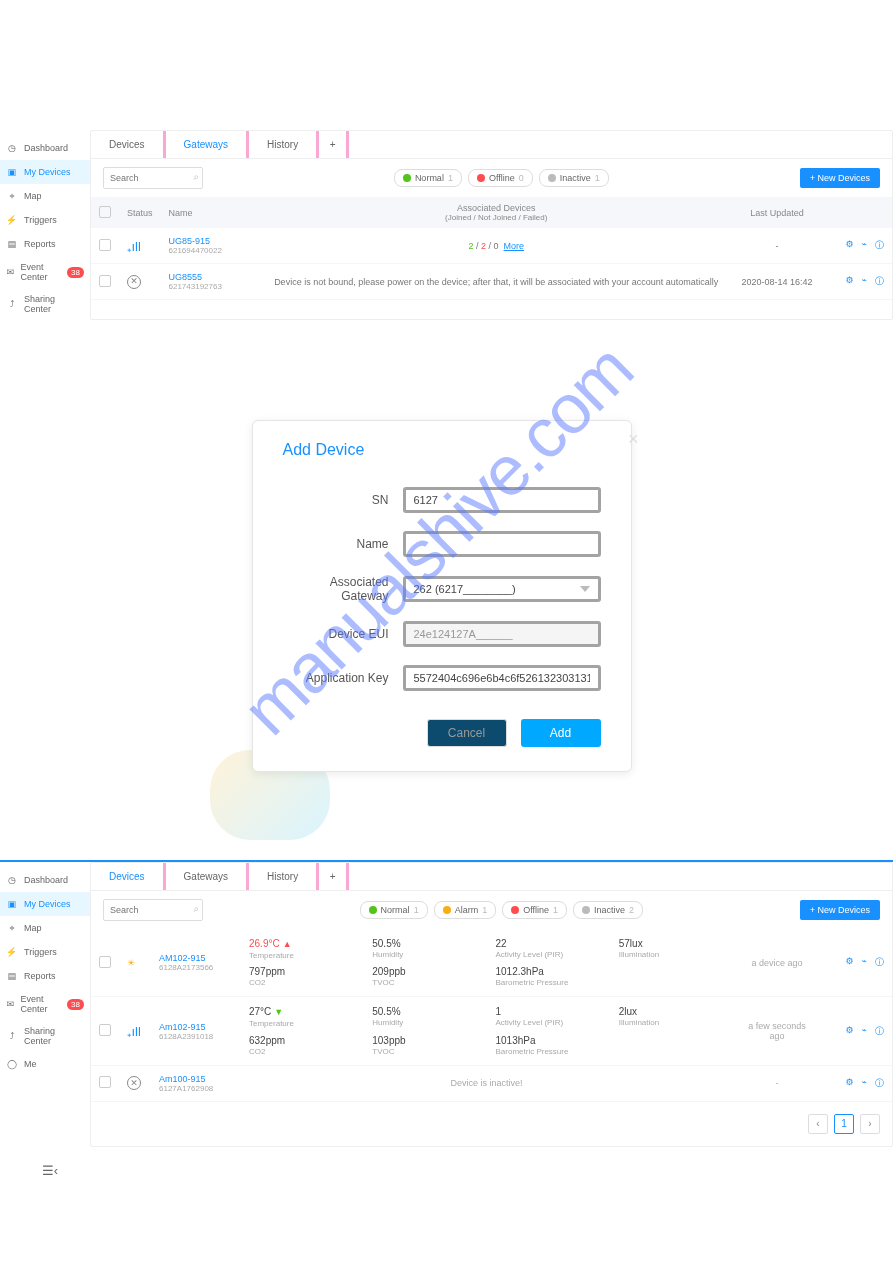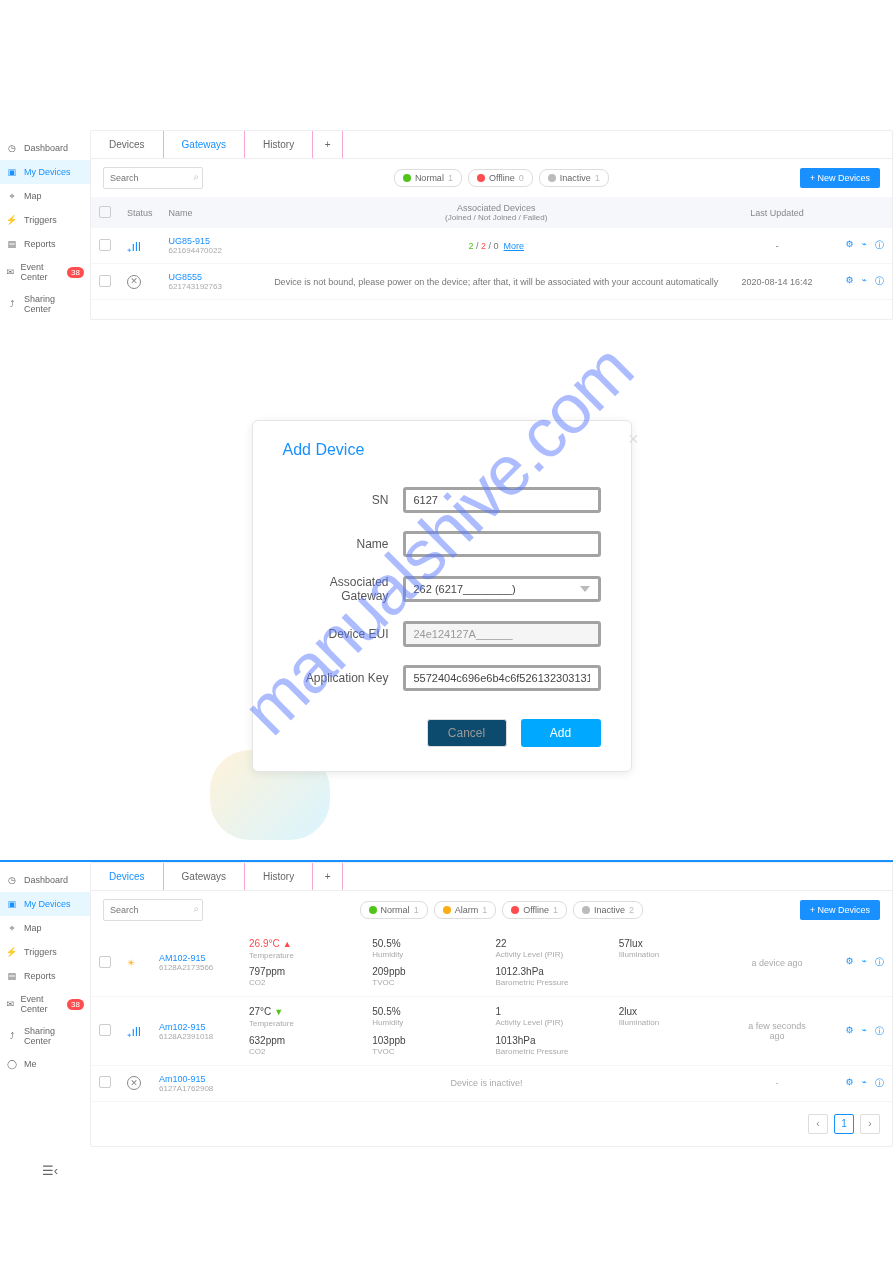--- a/index.html
+++ b/index.html
@@ -9,21 +9,21 @@
   
   .panel { display:flex; margin:0 0 8px 0; }
   .sidebar { width:90px; background:#fff; padding-top:6px; }
   .side-item { display:flex; align-items:center; padding:6px 6px; gap:6px; cursor:pointer; color:#666; font-size:9px; }
   .side-item.active { background:#e6f7ff; color:#1890ff; }
   .side-item .icn { width:12px; height:12px; display:flex; align-items:center; justify-content:center; }
   .badge { background:#ff4d4f; color:#fff; border-radius:8px; padding:0 4px; font-size:8px; line-height:11px; margin-left:4px; }
 
   .content { flex:1; background:#fff; border:1px solid #eee; border-radius:2px; min-width:0; }
   .tabs { display:flex; border-bottom:1px solid #eee; }
-  .tab { padding:8px 18px; font-size:10px; color:#666; cursor:pointer; border-right:1px solid #f9a8d4; }
+  .tab { padding:8px 18px; font-size:10px; color:#666; cursor:pointer; border-right:3px solid #f9a8d4; }
   .tab.active { color:#1890ff; }
   .tab.plus { width:30px; text-align:center; padding:8px 0; }
 
   .toolbar { display:flex; align-items:center; padding:8px 12px; gap:8px; }
   .search { position:relative; }
   .search input { width:100px; height:22px; border:1px solid #ddd; border-radius:2px; padding:0 22px 0 6px; font-size:9px; }
   .search .sicon { position:absolute; right:4px; top:4px; color:#bbb; }
   .filters { flex:1; display:flex; justify-content:center; gap:6px; }
   .filter-pill { border:1px solid #ddd; border-radius:8px; padding:3px 8px; font-size:9px; display:flex; align-items:center; gap:4px; }
   .filter-pill .dot { width:8px; height:8px; border-radius:50%; }

